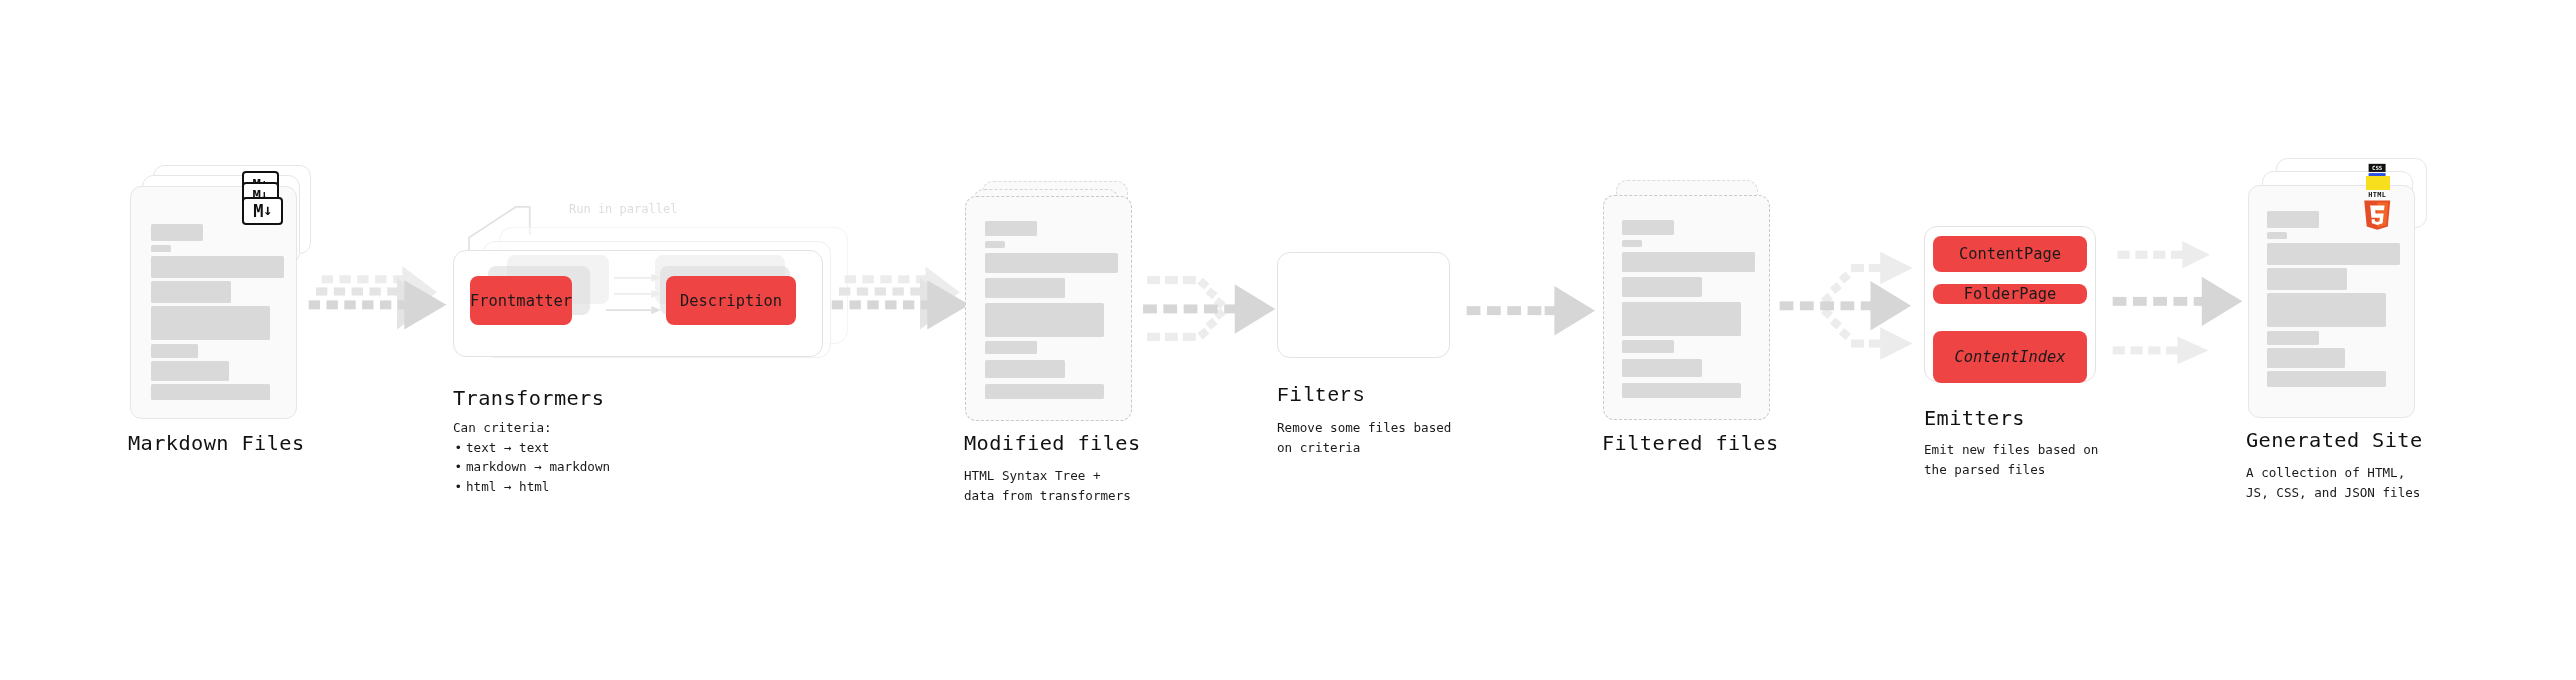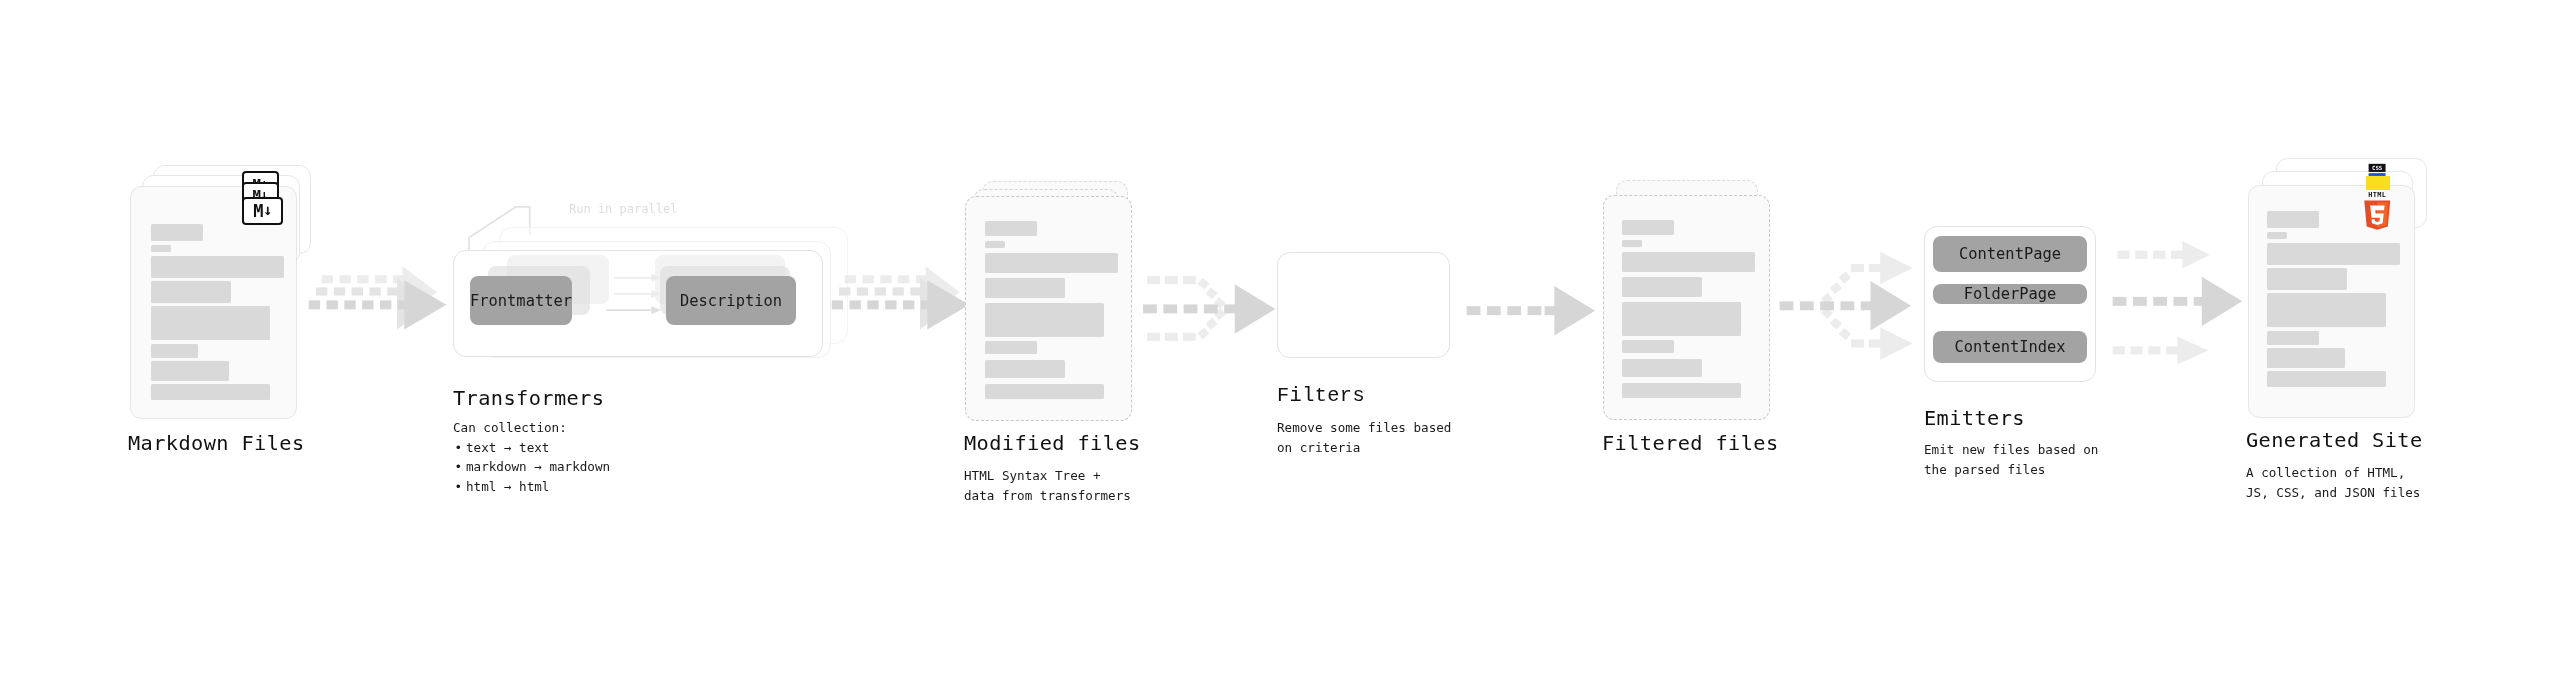--- a/index.html
+++ b/index.html
@@ -52,21 +52,21 @@
     border:1.6px solid #e3e3e3;
     border-radius:13px;
     background:#ffffff;
     box-sizing:border-box;
   }
   .procbox.ghost1{border-color:#efefef;background:rgba(255,255,255,.75);}
   .procbox.ghost2{border-color:#f4f4f4;background:rgba(255,255,255,.55);}
 
   .chip{
     position:absolute;
-    background:#a3a3a3;
+    background:#ef4444;
     border-radius:8.1px;
     display:flex;align-items:center;justify-content:center;
     font-size:15.4px;
     color:#1a1a1a;
     white-space:nowrap;
     box-sizing:border-box;
   }
   .chip.ghost1{background:rgba(216,216,216,.55);color:transparent;}
   .chip.ghost2{background:rgba(216,216,216,.30);color:transparent;}
 
@@ -201,21 +201,21 @@
       <span>Frontmatter</span>
     </div>
     <div class="chip" style="left:666px;top:276px;width:130px;height:49px;">
       <span>Description</span>
     </div>
   </div>
 
   <div class="title" style="left:453px;top:386px;">Transformers</div>
 
   <div class="bullets" style="left:453px;top:418px;">
-    <span class="lead">Can collection:</span>
+    <span class="lead">Can criteria:</span>
     <ul>
       <li>text → text</li>
       <li>markdown → markdown</li>
       <li>html → html</li>
     </ul>
   </div>
 
   <svg class="abs" style="left:830px;top:268px;" width="150" height="81" viewBox="0 0 185 100">
     <g fill="#ececec">
       <rect x="18" y="9" width="14" height="10"></rect>
@@ -349,21 +349,21 @@
     </g>
   </svg>
 
   <div class="procbox" style="left:1924px;top:226px;width:172px;height:156px;"></div>
   <div class="chip" style="left:1933px;top:236px;width:154px;height:36px;">
     <span>ContentPage</span>
   </div>
   <div class="chip" style="left:1933px;top:284px;width:154px;height:20px;">
     <span>FolderPage</span>
   </div>
-  <div class="chip" style="left:1933px;top:331px;width:154px;height:32px;">
+  <div class="chip" style="left:1933px;top:331px;width:154px;height:52px;font-style:italic;">
     <span>ContentIndex</span>
   </div>
 
   <div class="title" style="left:1924px;top:406px;">Emitters</div>
   <div class="subtitle" style="left:1924px;top:440px;">Emit new files based on
 the parsed files</div>
 
   <svg class="abs" style="left:2111px;top:228px;" width="146" height="154" viewBox="0 0 180 190">
     <g fill="#ececec">
       <rect x="8" y="28" width="15" height="10"></rect>

